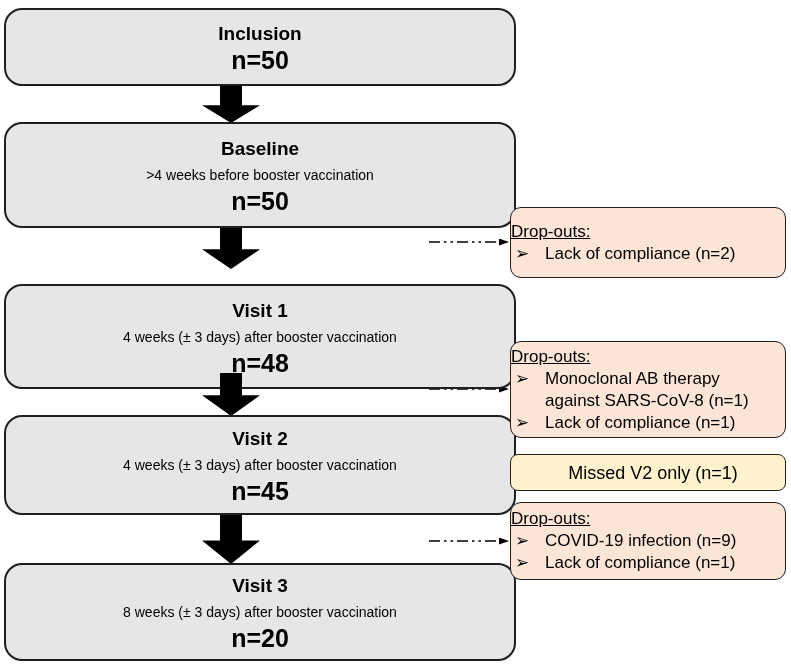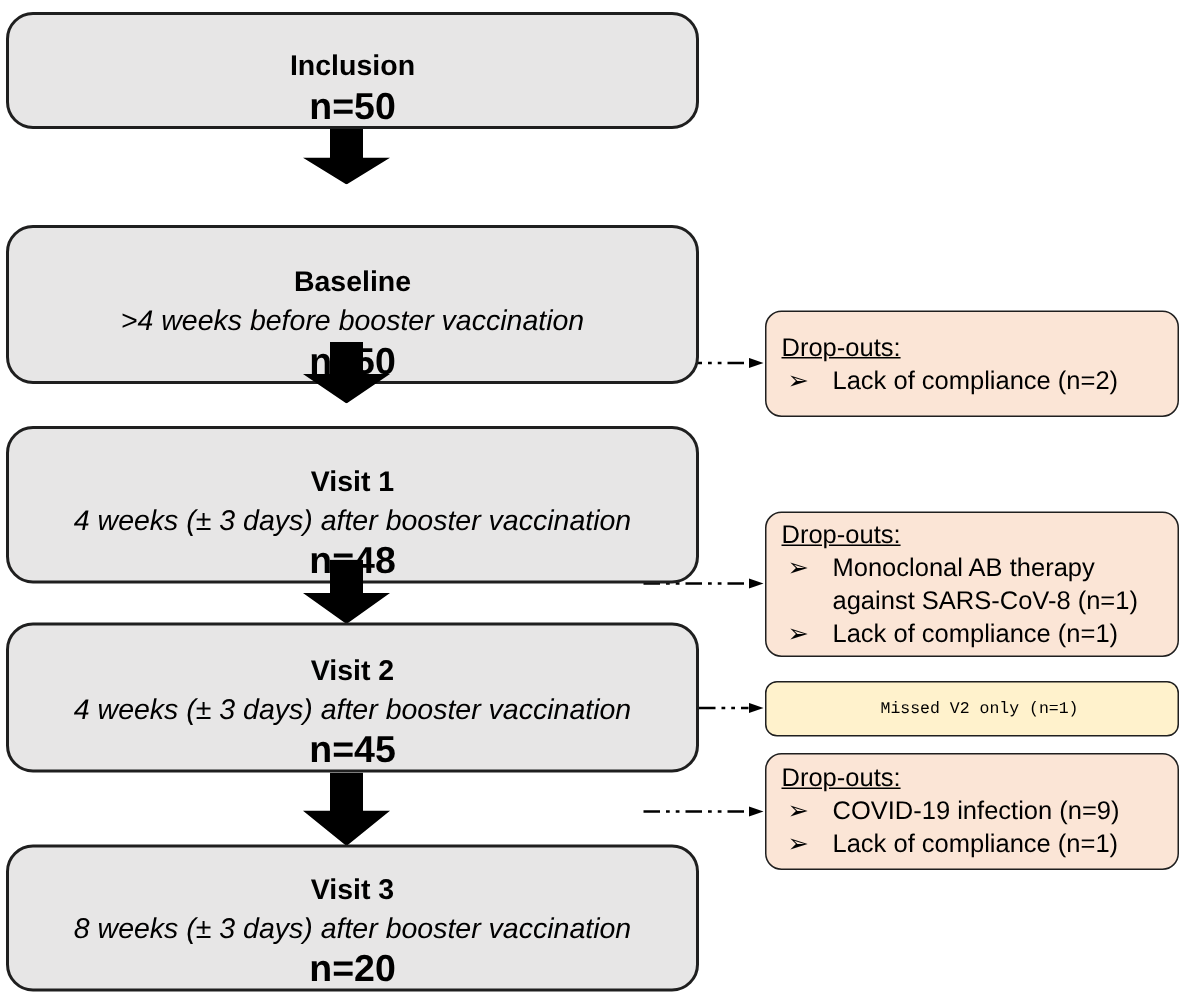--- a/index.html
+++ b/index.html
@@ -13,64 +13,64 @@
   .canvas{
     position:relative;
     width:791px;height:666px;
     font-family:"Liberation Sans","DejaVu Sans",sans-serif;
     color:#000;
     overflow:hidden;
     background:#ffffff;
   }
   
   .stage{
-    position:absolute;left:4px;width:462px;
+    position:absolute;left:4px;width:512px;
     box-sizing:border-box;
     background:var(--stage-fill);
     border:2px solid var(--border);
     border-radius:18px;
     display:flex;flex-direction:column;
-    justify-content:flex-end;align-items:center;
+    justify-content:center;align-items:center;
     text-align:center;
   }
   .stage-title{font-weight:bold;font-size:19px;line-height:26px;}
-  .stage-sub{font-style:italic;font-size:19px;line-height:26px;}
+  .stage-sub{font-size:14px;line-height:26px;}
   .stage-n{font-weight:bold;font-size:25px;line-height:26px;}
   
   .block-arrow{
     position:absolute;left:202px;width:58px;
     background:var(--arrow);
     clip-path:polygon(31% 0,69% 0,69% 52%,100% 52%,50% 100%,0 52%,31% 52%);
   }
   
   .side{
     position:absolute;left:510px;width:276px;
     box-sizing:border-box;
     border:1.5px solid var(--border);
     display:flex;flex-direction:column;justify-content:center;
   }
   .dropout{
     background:var(--dropout-fill);
     border-radius:11px;
-    padding:4px 6px 4px 10px;
+    padding:4px 6px 4px 0;
   }
   .note{
     background:var(--note-fill);
     border-radius:8px;
     flex-direction:row;align-items:center;
     padding-left:10px;
   }
   .side-heading{
     font-size:17px;line-height:22px;
     text-decoration:underline;
   }
   .side-item{display:flex;font-size:17px;line-height:22px;}
   .bullet{flex:none;width:30px;padding-left:4px;}
   .side-item-text{flex:1;}
-  .note-text{font-size:11px;line-height:22px;font-family:Liberation Mono, monospace;}
+  .note-text{font-size:18px;line-height:22px;}
   
   .connectors{position:absolute;left:0;top:0;pointer-events:none;}
   .dashline{
     stroke:var(--arrow);
     stroke-width:1.6;
     stroke-dasharray:11 4 2.5 4 2.5 4;
     fill:none;
   }
 </style>
 </head>
@@ -90,21 +90,21 @@
     <line class="dashline" x1="429" y1="541" x2="499" y2="541" marker-end="url(#ah)"></line>
   </svg>
 
   <div class="stage" style="top:8px;height:78px;">
     <div class="stage-title">Inclusion</div>
     <div class="stage-n">n=50</div>
   </div>
 
   <div class="block-arrow" style="top:86px;height:37px;"></div>
 
-  <div class="stage" style="top:122px;height:106px;margin-top:28px;">
+  <div class="stage" style="top:122px;height:106px;">
     <div class="stage-title">Baseline</div>
     <div class="stage-sub">&gt;4 weeks before booster vaccination</div>
     <div class="stage-n">n=50</div>
   </div>
 
   <div class="block-arrow" style="top:228px;height:41px;"></div>
 
   <div class="stage" style="top:284px;height:105px;">
     <div class="stage-title">Visit 1</div>
     <div class="stage-sub">4 weeks (± 3 days) after booster vaccination</div>

